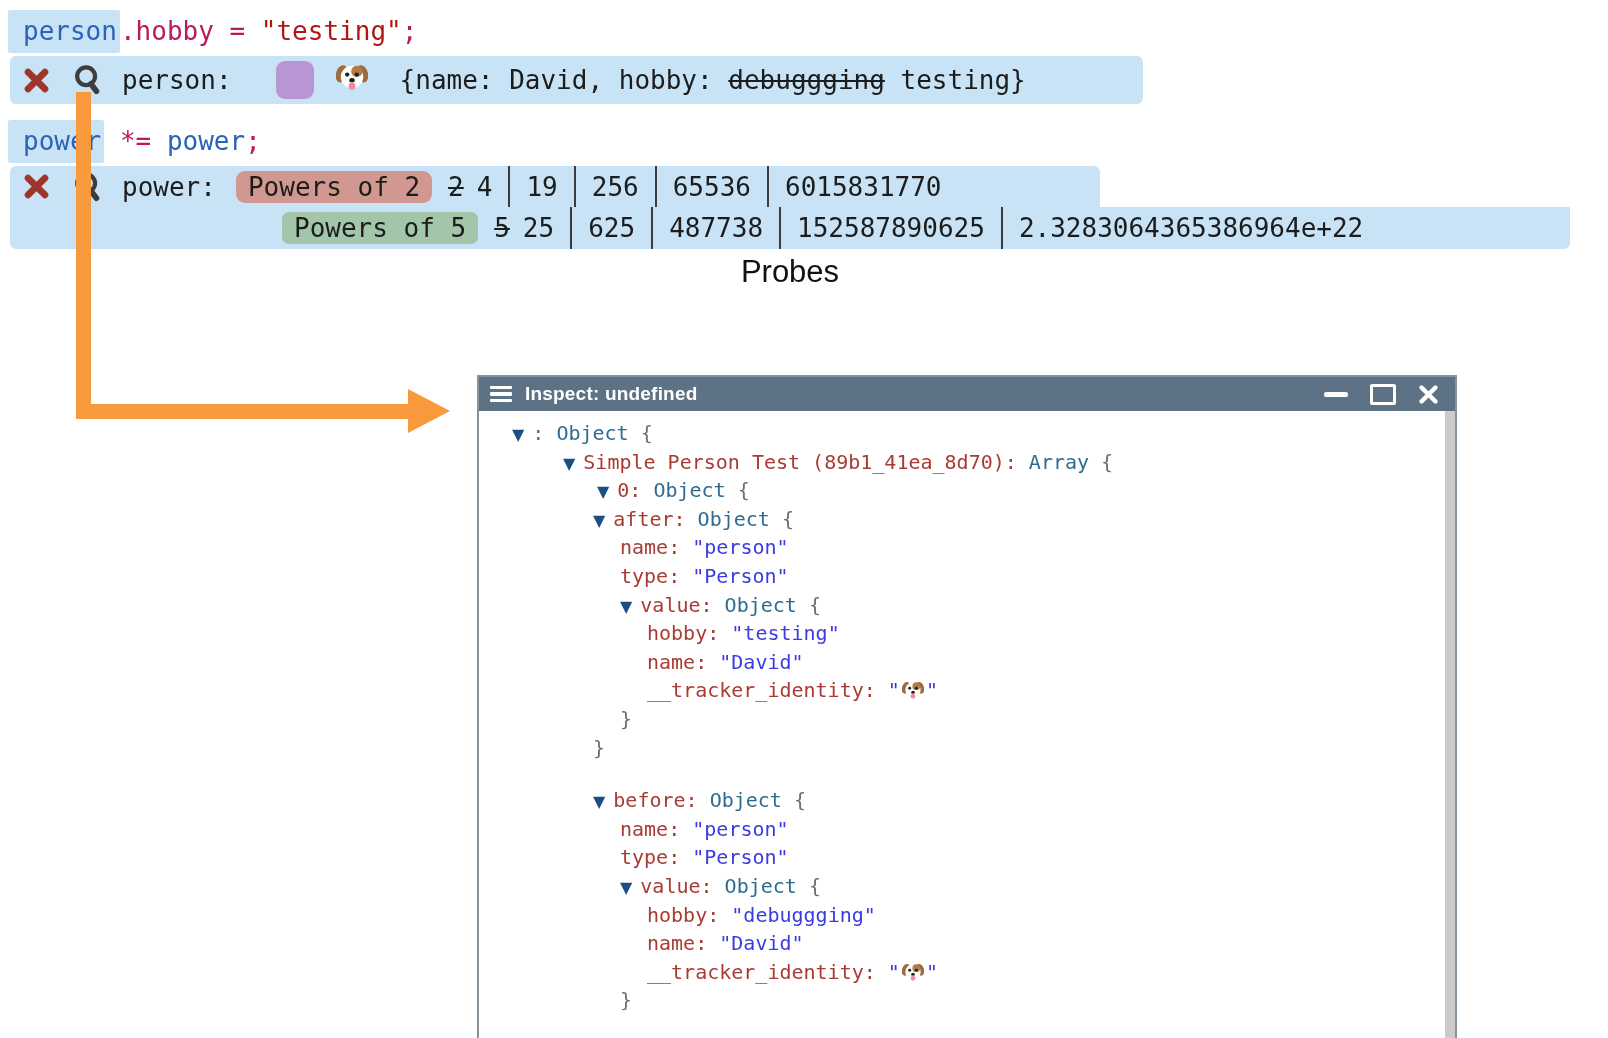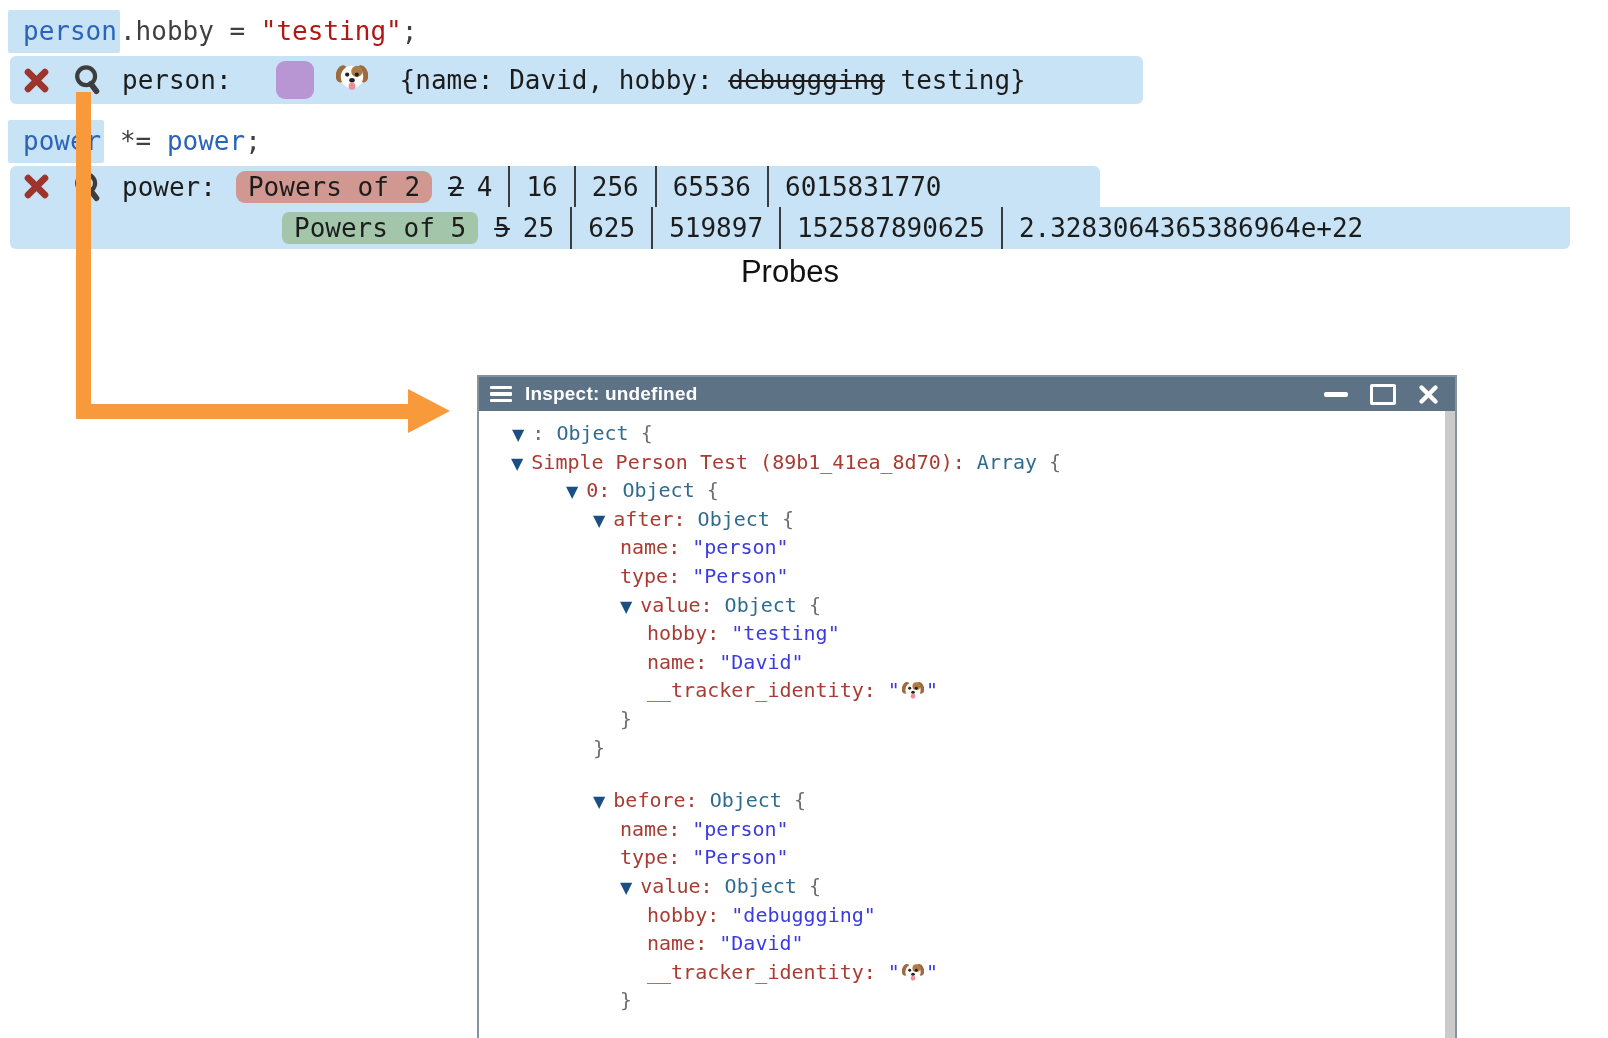--- a/index.html
+++ b/index.html
@@ -7,21 +7,21 @@
     --purple:#b895d3; --titlebar:#5d7285; --key:#a93b32; --str:#3b3be0;
     --type:#2e6b90; --tri:#1b4f82; --codeblue:#2a63b9; --codered:#b01815; --punct:#6e6e6e;
   }
   html,body{margin:0;padding:0}
   body{width:1608px;height:1038px;background:#fff;overflow:hidden;
        font-family:"DejaVu Sans Mono","Liberation Mono",monospace;color:#1c1c1c}
   #canvas{position:relative;width:1608px;height:1038px}
   .abs{position:absolute}
   
   .code{font-size:26px;line-height:42px;white-space:pre}
-  .tok-blue{color:var(--codeblue)} .tok-red{color:var(--codered)} .tok-black{color:#404040}
+  .tok-blue{color:var(--codeblue)} .tok-red{color:var(--codered)} .tok-black{color:#be185d}
   .hl{background:var(--probebg);padding:6px 3px 7px 15px;border-radius:2px}
   
   .probe{background:var(--probebg);display:flex;align-items:center;font-size:26px;
          border-radius:6px;white-space:pre;z-index:1}
   .probe .icon{position:relative;z-index:8;display:flex;align-items:center;justify-content:center}
   .xicon{width:27px;height:27px;margin:0 0 0 13px}
   .mag{width:32px;height:32px;margin:0 0 0 22px}
   .plabel{margin-left:18px}
   .swatch{width:38px;height:38px;border-radius:9px;background:var(--purple);margin-left:44px}
   .dogwrap{margin-left:22px;display:flex;align-items:center}
@@ -105,26 +105,26 @@
       </svg>
     </span>
     <span class="icon mag">
       <svg viewBox="0 0 34 34" width="32" height="32">
         <circle cx="15" cy="13" r="9.5" fill="none" stroke="#3d3d3d" stroke-width="4.5"></circle>
         <line x1="20" y1="21" x2="26" y2="29" stroke="#3d3d3d" stroke-width="6" stroke-linecap="round"></line>
       </svg>
     </span>
     <span class="plabel">power:</span>
     <span class="chip" id="chip-0" style="background: rgb(208, 152, 144);">Powers of 2</span>
-    <span id="powrow-0" style="display:flex;align-items:center;align-self:stretch"><span class="old">2</span><span>4</span><span class="sep"></span><span>16</span><span class="sep"></span><span>256</span><span class="sep"></span><span>65536</span><span class="sep"></span><span>6015831770</span></span>
+    <span id="powrow-0" style="display:flex;align-items:center;align-self:stretch"><span class="old">2</span><span>4</span><span class="sep"></span><span>19</span><span class="sep"></span><span>256</span><span class="sep"></span><span>65536</span><span class="sep"></span><span>6015831770</span></span>
   </div>
   <div class="abs probe" style="left:10px;top:207px;width:1560px;height:42px;border-radius:0 0 6px 6px">
     <span class="spacer2"></span>
     <span class="chip" style="margin-left: 38px; background: rgb(163, 198, 171); border-radius: 7px;" id="chip-1">Powers of 5</span>
-    <span id="powrow-1" style="display:flex;align-items:center;align-self:stretch"><span class="old">5</span><span>25</span><span class="sep"></span><span>625</span><span class="sep"></span><span>519897</span><span class="sep"></span><span>152587890625</span><span class="sep"></span><span>2.3283064365386964e+22</span></span>
+    <span id="powrow-1" style="display:flex;align-items:center;align-self:stretch"><span class="old">5</span><span>25</span><span class="sep"></span><span>625</span><span class="sep"></span><span>487738</span><span class="sep"></span><span>152587890625</span><span class="sep"></span><span>2.3283064365386964e+22</span></span>
   </div>
 
   <div class="abs seclabel" style="left:0;top:254px;width:1580px">Probes</div>
 
   <div class="abs arrowpart" style="left:76px;top:92px;width:15px;height:318px"></div>
   <div class="abs arrowpart" style="left:76px;top:404px;width:334px;height:15px"></div>
   <div class="abs arrowhead" style="left:408px;top:389px"></div>
 
   <div class="abs window">
     <div class="titlebar">
@@ -142,22 +142,22 @@
           <svg viewBox="0 0 24 24" width="21" height="21">
             <line x1="4" y1="4" x2="20" y2="20" stroke="#fff" stroke-width="5" stroke-linecap="round"></line>
             <line x1="20" y1="4" x2="4" y2="20" stroke="#fff" stroke-width="5" stroke-linecap="round"></line>
           </svg>
         </div>
       </div>
     </div>
     <div class="content">
       <div class="rows" id="irows">
           <div class="irow" style="padding-left: 33px;"><span class="tri">▼</span><span class="p">: </span><span class="ty">Object</span><span class="p"> {</span></div>
-          <div class="irow" style="padding-left: 32px;"><span class="tri">▼</span><span class="k">Simple Person Test (89b1_41ea_8d70):</span><span class="p"> </span><span class="ty">Array</span><span class="p"> {</span></div>
-          <div class="irow" style="padding-left: 87px;"><span class="tri">▼</span><span class="k">0:</span><span class="p"> </span><span class="ty">Object</span><span class="p"> {</span></div>
+          <div class="irow" style="padding-left: 84px;"><span class="tri">▼</span><span class="k">Simple Person Test (89b1_41ea_8d70):</span><span class="p"> </span><span class="ty">Array</span><span class="p"> {</span></div>
+          <div class="irow" style="padding-left: 118px;"><span class="tri">▼</span><span class="k">0:</span><span class="p"> </span><span class="ty">Object</span><span class="p"> {</span></div>
           <div class="irow" style="padding-left: 114px;"><span class="tri">▼</span><span class="k">after:</span><span class="p"> </span><span class="ty">Object</span><span class="p"> {</span></div>
           <div class="irow" style="padding-left: 141px;"><span class="k">name:</span><span class="p"> </span><span class="s">"person"</span></div>
           <div class="irow" style="padding-left: 141px;"><span class="k">type:</span><span class="p"> </span><span class="s">"Person"</span></div>
           <div class="irow" style="padding-left: 141px;"><span class="tri">▼</span><span class="k">value:</span><span class="p"> </span><span class="ty">Object</span><span class="p"> {</span></div>
           <div class="irow" style="padding-left: 168px;"><span class="k">hobby:</span><span class="p"> </span><span class="s">"testing"</span></div>
           <div class="irow" style="padding-left: 168px;"><span class="k">name:</span><span class="p"> </span><span class="s">"David"</span></div>
           <div class="irow" style="padding-left: 168px;"><span class="k">__tracker_identity:</span><span class="p"> </span><span class="s">"</span><span class="minidog"><svg viewBox="0 0 40 40" width="22" height="22" style="display:inline-block">
                 <ellipse cx="7" cy="16" rx="7" ry="11" fill="#9c6b3f" transform="rotate(16 7 16)"></ellipse>
                 <ellipse cx="33" cy="16" rx="7" ry="11" fill="#9c6b3f" transform="rotate(-16 33 16)"></ellipse>
                 <circle cx="20" cy="20" r="14" fill="#fdfdf9"></circle>

